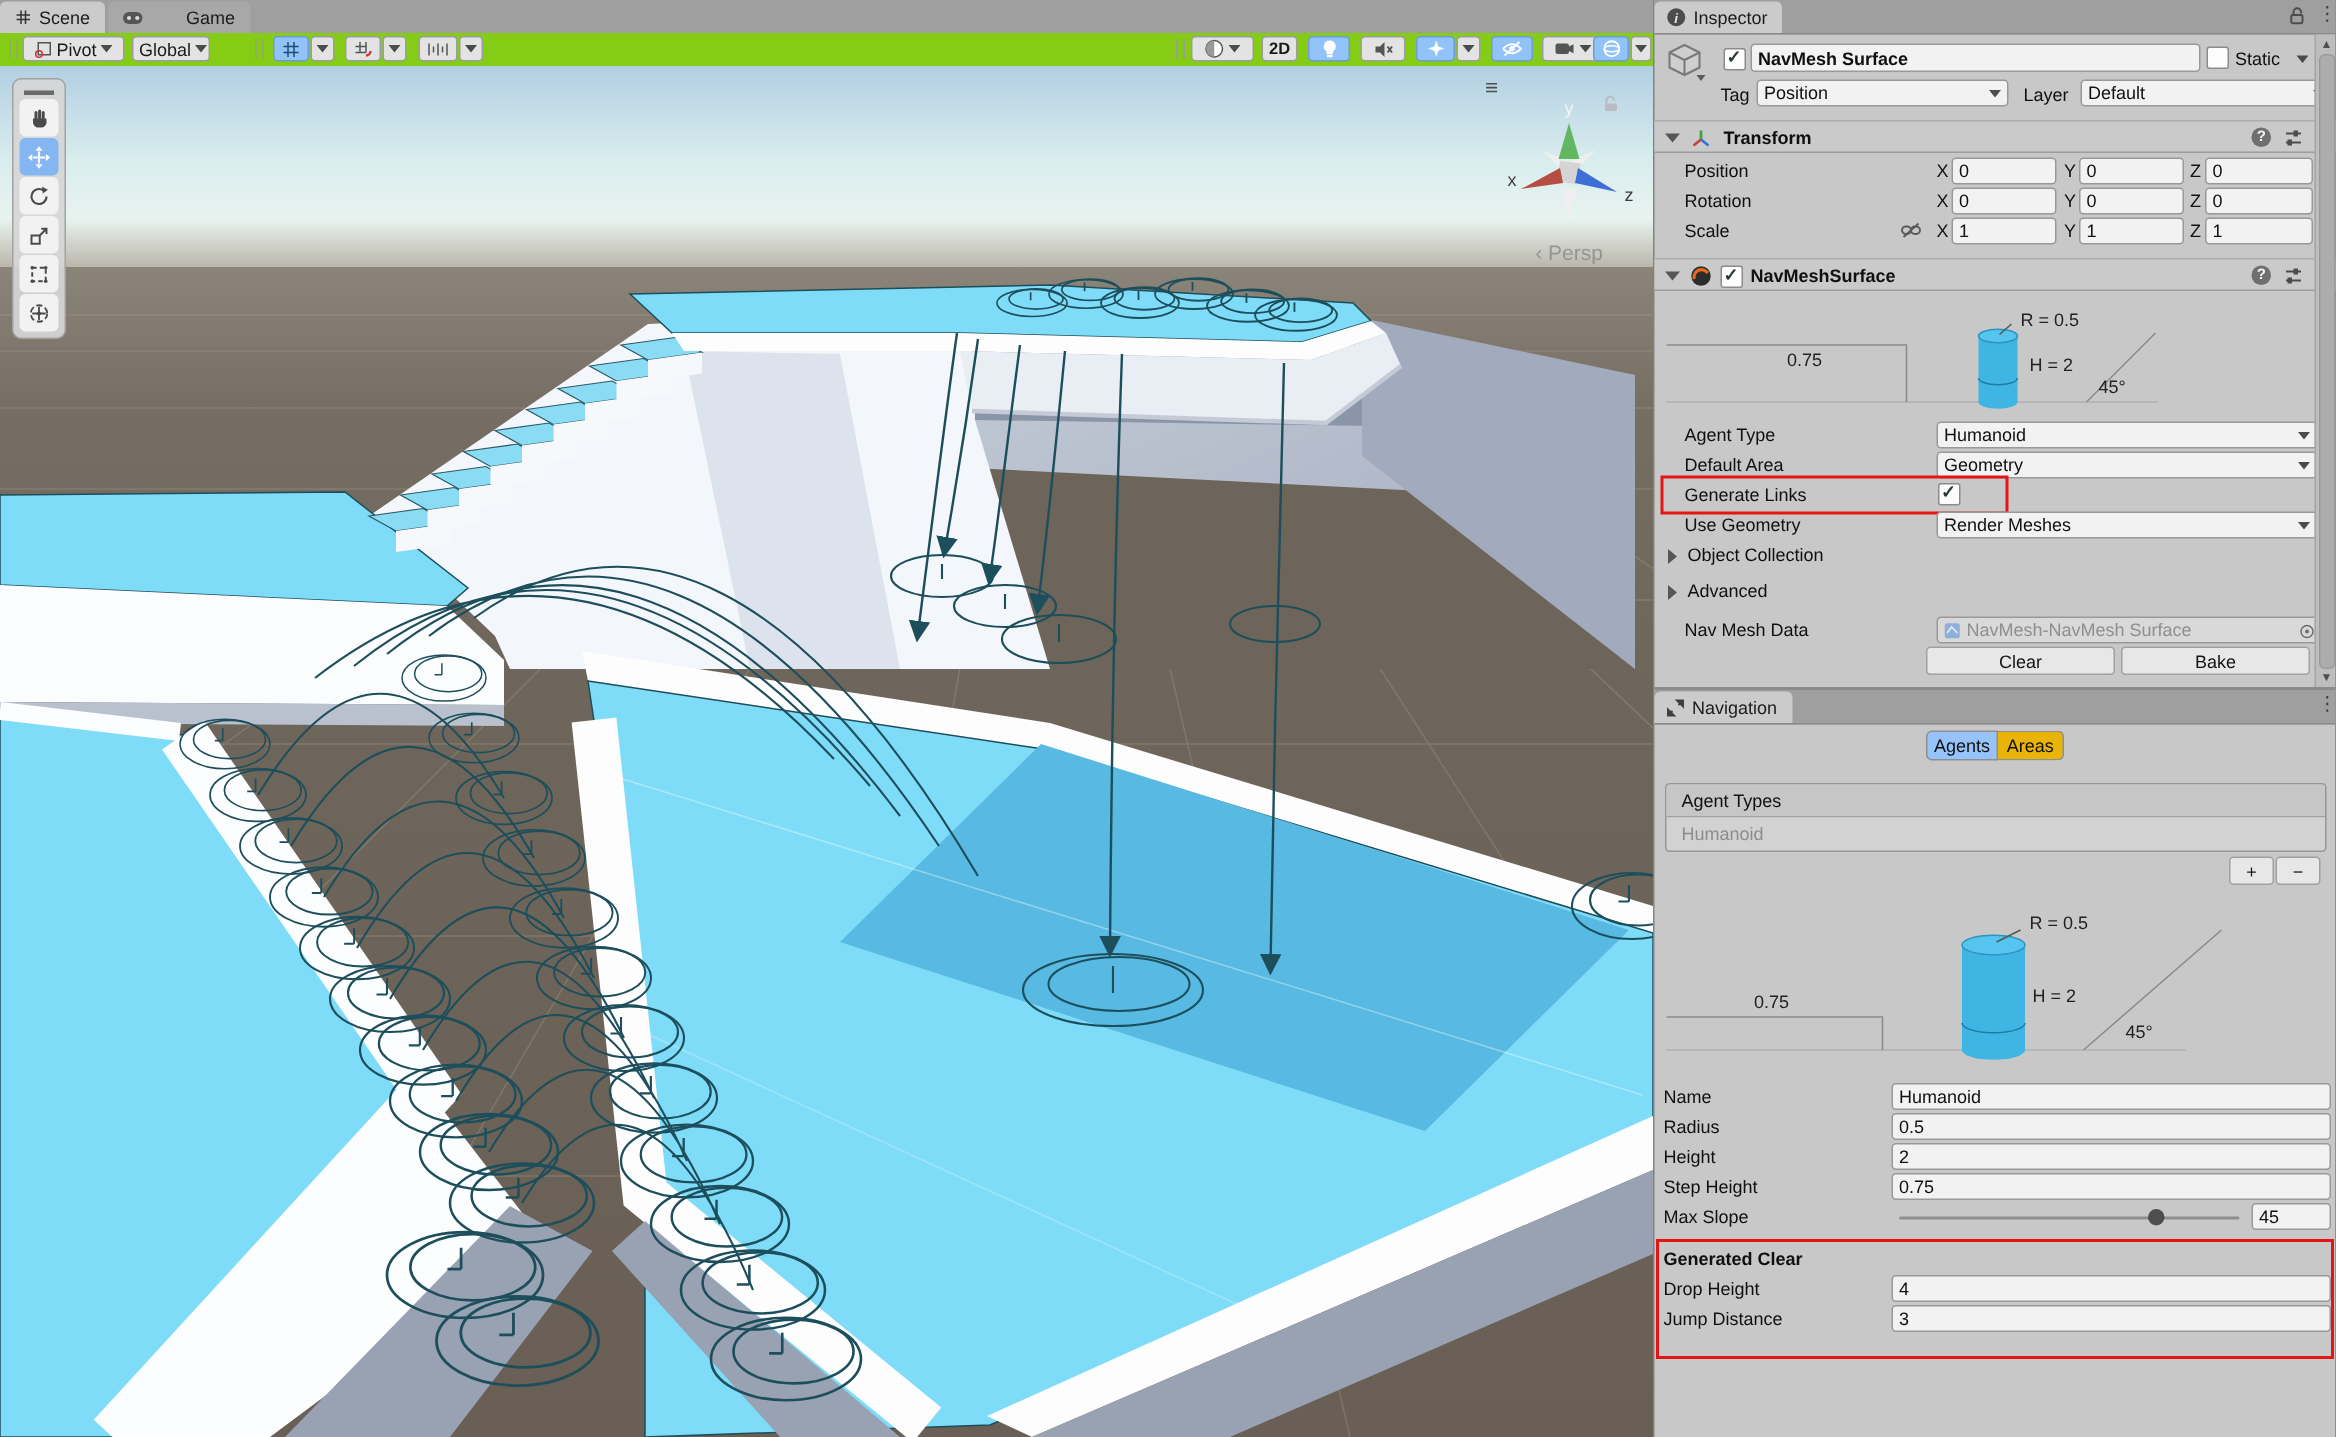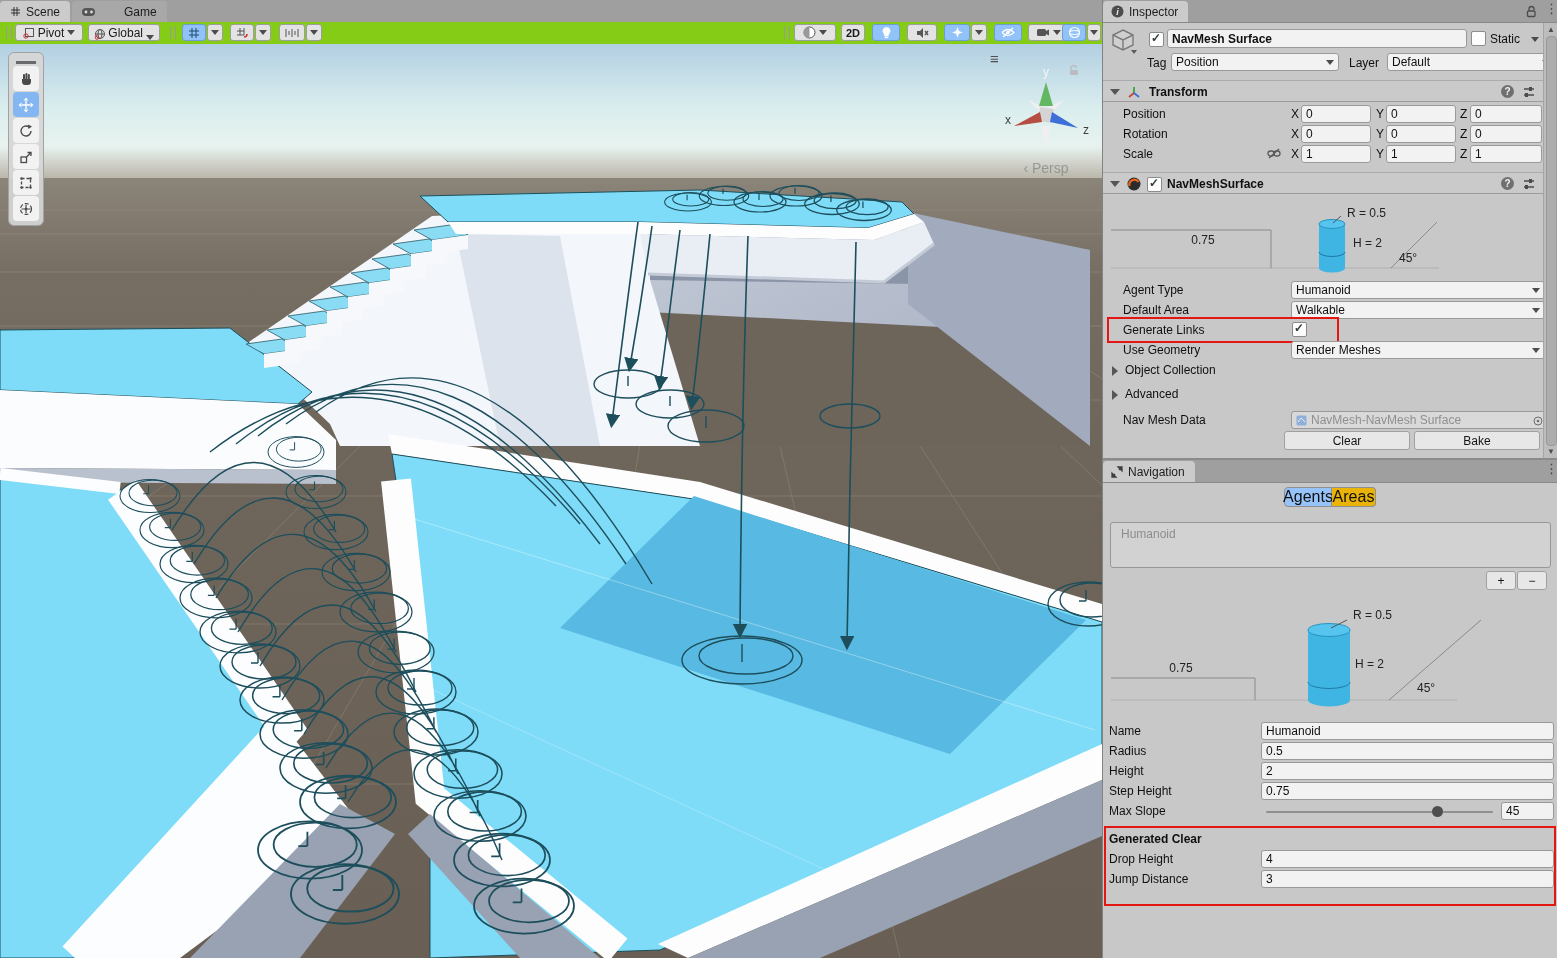--- a/index.html
+++ b/index.html
@@ -41,21 +41,21 @@
   .fold{width:0;height:0;border-left:5px solid transparent;border-right:5px solid transparent;border-top:6px solid #565656;display:inline-block;}
   .fold.closed{border-top:5px solid transparent;border-bottom:5px solid transparent;border-left:6px solid #565656;border-right:none;}
   .kebab{font-size:13px;color:#3f3f3f;line-height:10px;}
   .helpq{width:13px;height:13px;border-radius:50%;background:#6f6f6f;color:#f2f2f2;font-size:10px;font-weight:bold;display:flex;align-items:center;justify-content:center;}
   .hl-red{position:absolute;border:2px solid #e31613;pointer-events:none;}
   .slider-track{position:absolute;height:2px;background:#8f8f8f;border-radius:1px;}
   .slider-thumb{position:absolute;width:11px;height:11px;border-radius:50%;background:#4e4e4e;top:-5px;}
   .scroll{position:absolute;right:0;width:14px;background:#bdbdbd;border-left:1px solid #a5a5a5;box-sizing:border-box;}
   .scroll .thumb{position:absolute;left:2px;width:9px;background:#adadad;border:1px solid #9a9a9a;border-radius:4px;}
   .arrow{position:absolute;left:0;width:14px;text-align:center;font-size:8px;color:#4e4e4e;}
-  .seg{position:absolute;height:20px;border:1px solid #8f8f8f;box-sizing:border-box;font-size:16px;display:flex;align-items:center;justify-content:center;color:#101010;}
+  .seg{position:absolute;height:20px;border:1px solid #8f8f8f;box-sizing:border-box;font-size:12px;display:flex;align-items:center;justify-content:center;color:#101010;}
   text{font-family:"Liberation Sans",sans-serif;}
 </style>
 </head>
 <body>
 
 <div id="app">
 
   <div class="abs" style="left:0;top:0;width:1102px;height:958px;">
     <div class="tabstrip" style="width:1102px;">
       <div class="tab active">
@@ -77,21 +77,21 @@
     <div class="toolbar">
       <div class="vsep" style="left:6px;"></div>
       <div class="tbtn" style="left:15px;width:68px;">
         <svg width="12" height="12">
             <rect x="2.5" y="1.5" width="8" height="8" fill="none" stroke="#555"></rect>
             <circle cx="3" cy="9" r="2.2" fill="none" stroke="#c33"></circle>
           </svg>
         <span>Pivot</span>
           <span class="caret"></span>
       </div>
-      <div class="tbtn" style="left:88px;width:72px;align-items:flex-end;">
+      <div class="tbtn" style="left:88px;width:52px;">
         <svg width="12" height="12">
             <circle cx="6" cy="6" r="4.5" fill="none" stroke="#555"></circle>
             <ellipse cx="6" cy="6" rx="2" ry="4.5" fill="none" stroke="#555"></ellipse>
             <path d="M1.5,6 h9" stroke="#555"></path>
             <circle cx="3" cy="9.5" r="1.8" fill="none" stroke="#c33"></circle>
           </svg>
         <span>Global</span>
           <span class="caret"></span>
       </div>
       <div class="vsep" style="left:170px;"></div>
@@ -557,21 +557,21 @@
     </svg>
 
     <span class="lbl abs" style="left:20px;top:283px;">Agent Type</span>
     <div class="fld dd" style="left:188px;top:281px;width:232px;">
         <span>Humanoid</span>
         <span class="caret"></span>
       </div>
 
     <span class="lbl abs" style="left:20px;top:303px;">Default Area</span>
     <div class="fld dd" style="left:188px;top:301px;width:232px;">
-        <span>Walkable</span>
+        <span>Geometry</span>
         <span class="caret"></span>
       </div>
 
     <span class="lbl abs" style="left:20px;top:323px;">Generate Links</span>
     <div class="cb checked" style="left:189px;top:322px;"></div>
     <div class="hl-red" style="left:4px;top:317px;width:228px;height:22px;"></div>
 
     <span class="lbl abs" style="left:20px;top:343px;">Use Geometry</span>
     <div class="fld dd" style="left:188px;top:341px;width:232px;">
         <span>Render Meshes</span>
@@ -624,20 +624,23 @@
     </div>
 
     <div class="seg" style="left:181px;top:487px;width:48px;background:#96c4fa;border-radius:4px 0 0 4px;">
         <span>Agents</span>
       </div>
     <div class="seg" style="left:229px;top:487px;width:44px;background:#eab308;border-left:none;border-radius:0 4px 4px 0;">
         <span>Areas</span>
       </div>
 
     <div class="abs" style="left:7px;top:522px;width:441px;height:46px;border:1px solid #979797;border-radius:3px;background:#d2d2d2;box-sizing:border-box;">
+      <div style="height:21px;background:#c6c6c6;border-bottom:1px solid #a3a3a3;display:flex;align-items:center;padding-left:10px;border-radius:3px 3px 0 0;">
+        <span class="lbl">Agent Types</span>
+      </div>
       <div style="height:22px;display:flex;align-items:center;padding-left:10px;">
         <span class="lbl gray">Humanoid</span>
       </div>
     </div>
     <div class="btn" style="left:383px;top:571px;width:28px;">
         <span>+</span>
       </div>
     <div class="btn" style="left:414px;top:571px;width:28px;">
         <span>−</span>
       </div>

